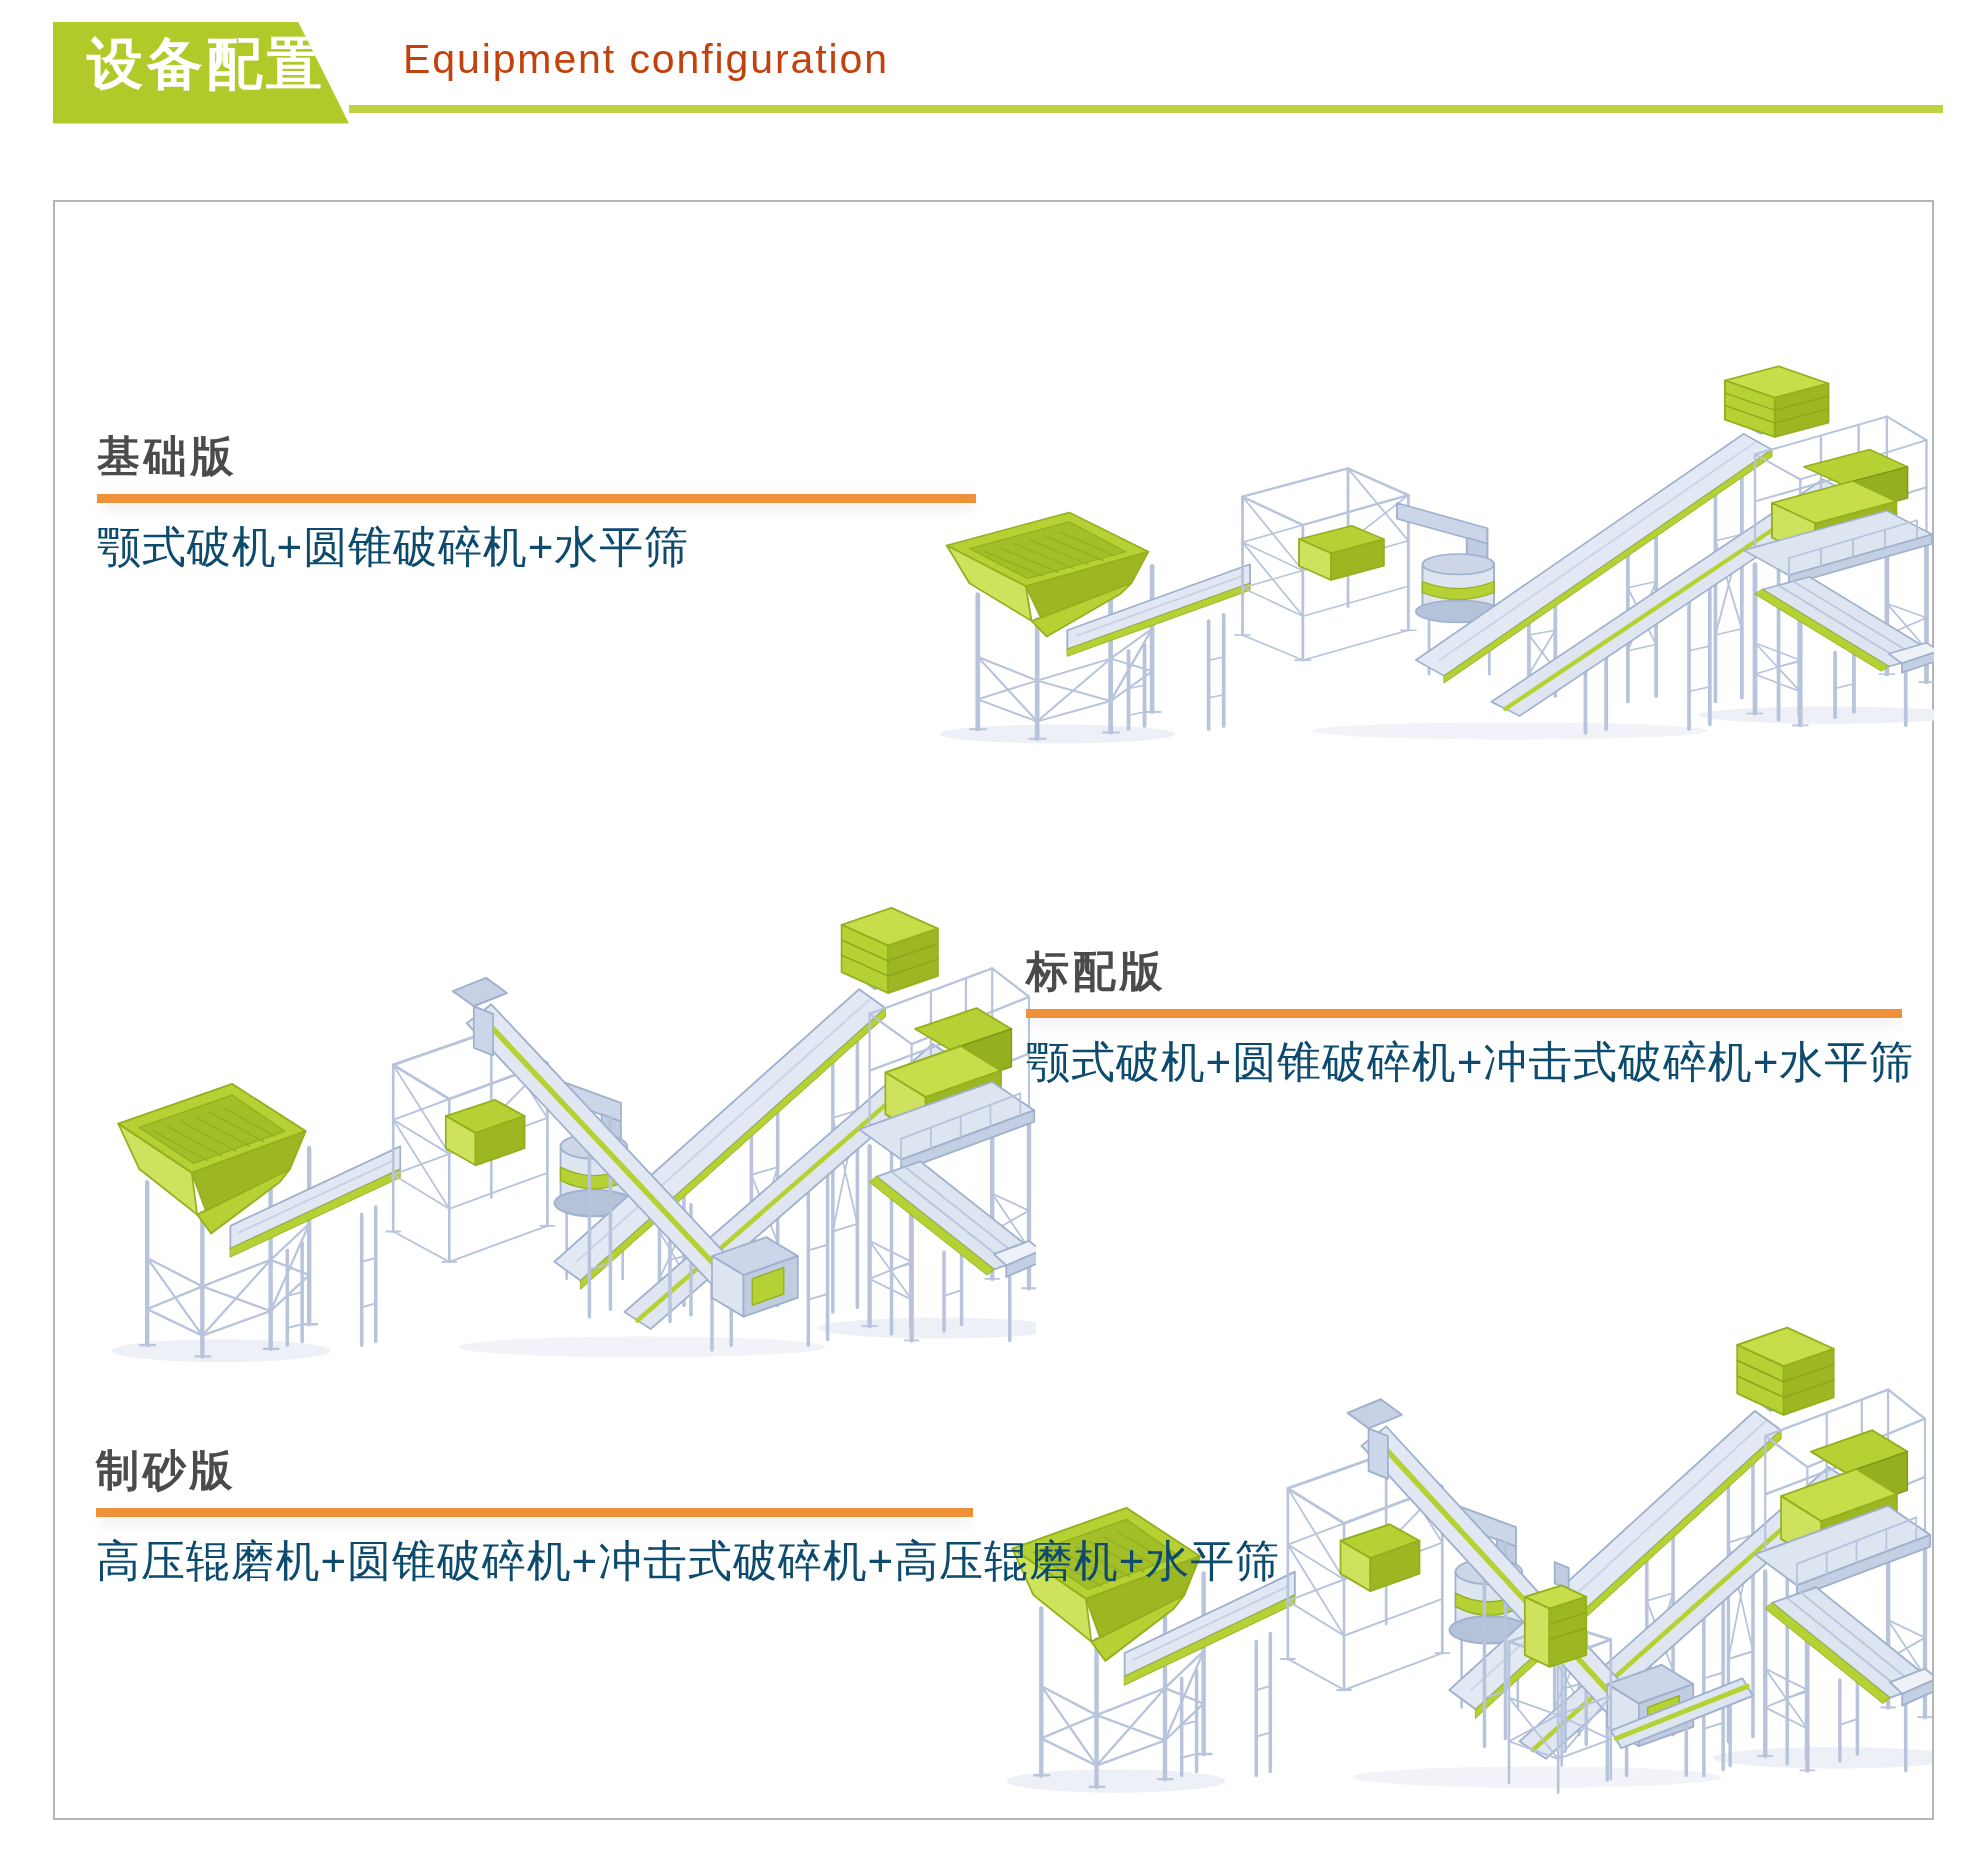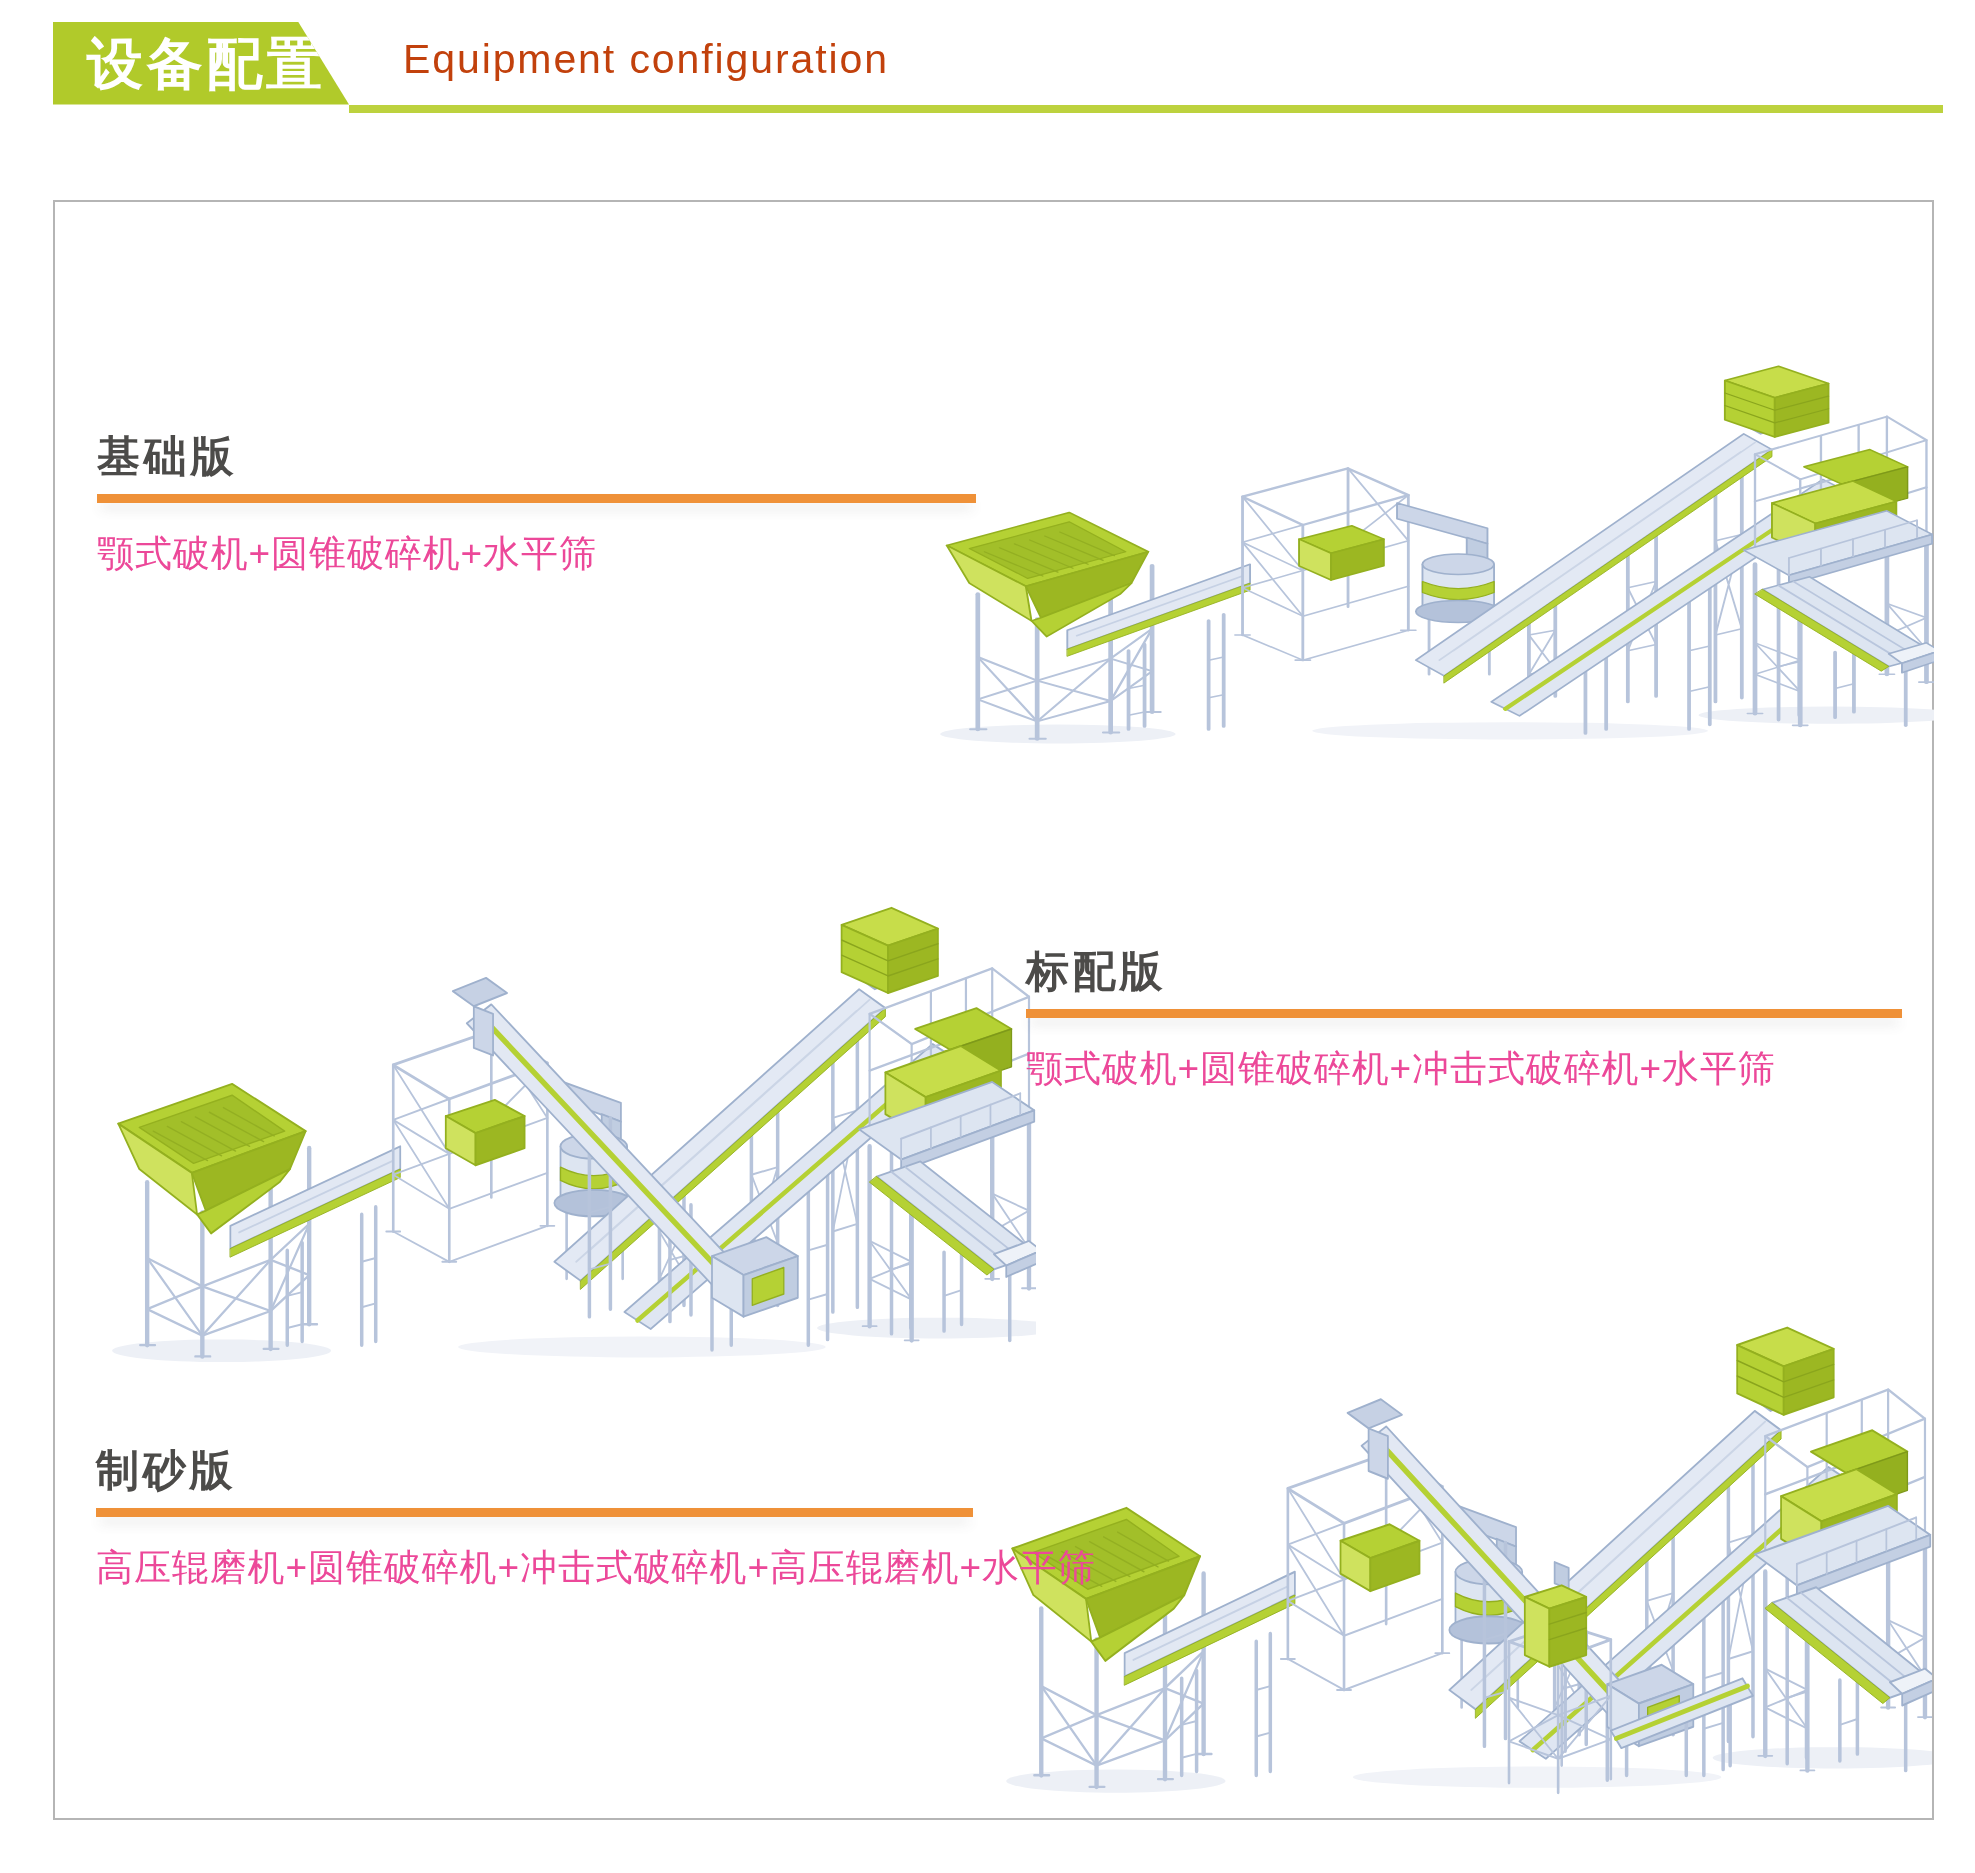--- a/index.html
+++ b/index.html
@@ -5,21 +5,21 @@
   html,body{margin:0;padding:0;background:#ffffff;}
   .page{
     position:relative;
     width:1976px;height:1874px;
     background:#ffffff;
     font-family:"Liberation Sans","DejaVu Sans",sans-serif;
     overflow:hidden;
   }
   
   .header-badge{
-    position:absolute;left:53px;top:21.5px;width:296px;height:83px;
+    position:absolute;left:53px;top:21.5px;width:296px;height:102px;
     background:#b1ca2a;
     clip-path:polygon(0 0,245px 0,296px 100%,0 100%);
   }
   .header-badge span{
     display:block;padding-left:34px;line-height:83px;
     font-size:56px;font-weight:bold;color:#ffffff;letter-spacing:3.7px;
     white-space:nowrap;
   }
   .header-underline{
     position:absolute;left:349px;top:105px;width:1594px;height:7.5px;
@@ -39,21 +39,21 @@
   .config-label{position:absolute;text-align:left;}
   .config-title{
     font-size:43px;line-height:54px;font-weight:bold;color:#4c4b49;
     letter-spacing:3.7px;white-space:nowrap;
   }
   .config-line{
     height:8.4px;background:#ef9138;margin-top:11.2px;
     box-shadow:0 8.4px 11.2px -3.7px rgba(90,90,90,0.45);
   }
   .config-desc{
-    margin-top:26px;font-size:37px;color:#ec4899;letter-spacing:0.9px;
+    margin-top:15px;font-size:44px;color:#0c4a6e;letter-spacing:0.9px;
     white-space:nowrap;
   }
   #label-basic{left:97px;top:429px;width:879px;}
   #label-standard{left:1026px;top:944px;width:876px;}
   #label-sand{left:96px;top:1443px;width:877px;}
   
   .machine{position:absolute;}
   .machine svg{width:100%;height:100%;display:block;}
   #machine-basic{left:926px;top:305px;width:1008px;height:440px;}
   #machine-standard{left:99px;top:834px;width:937px;height:530px;}

